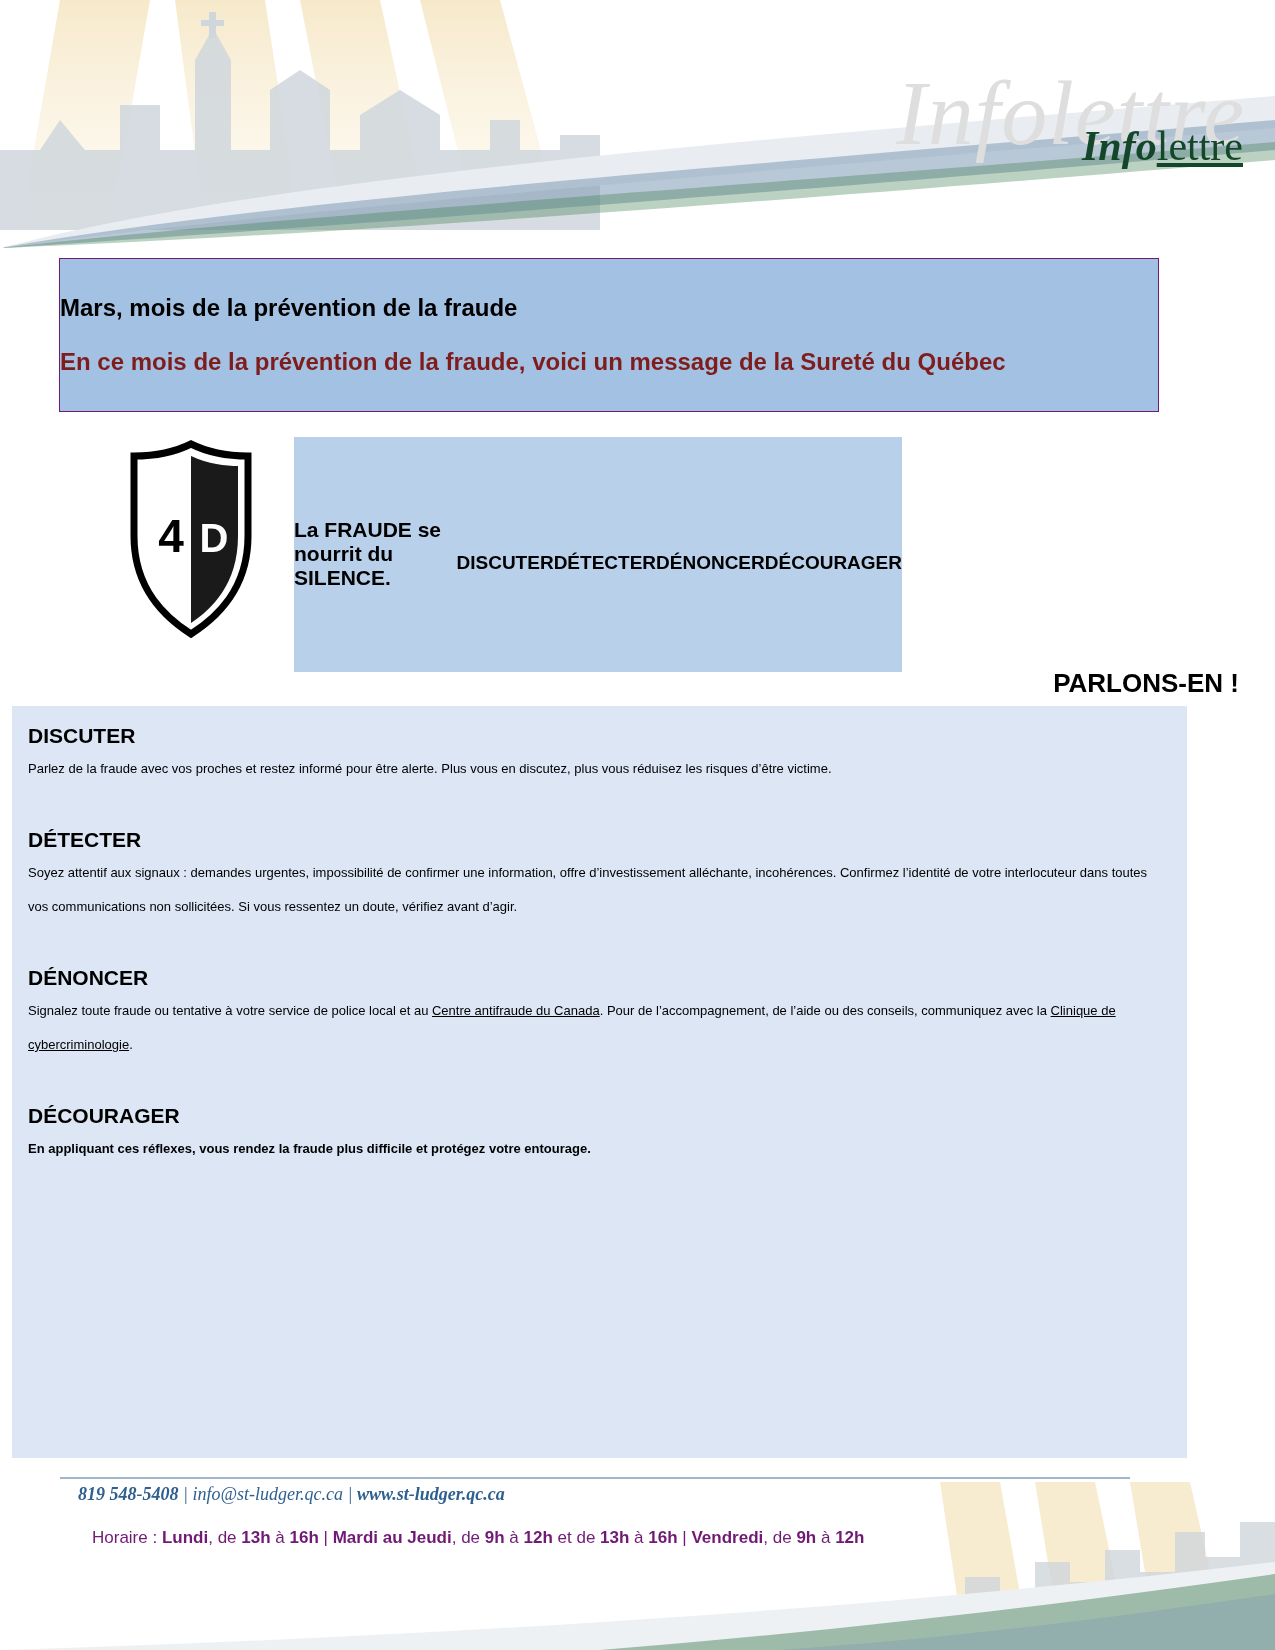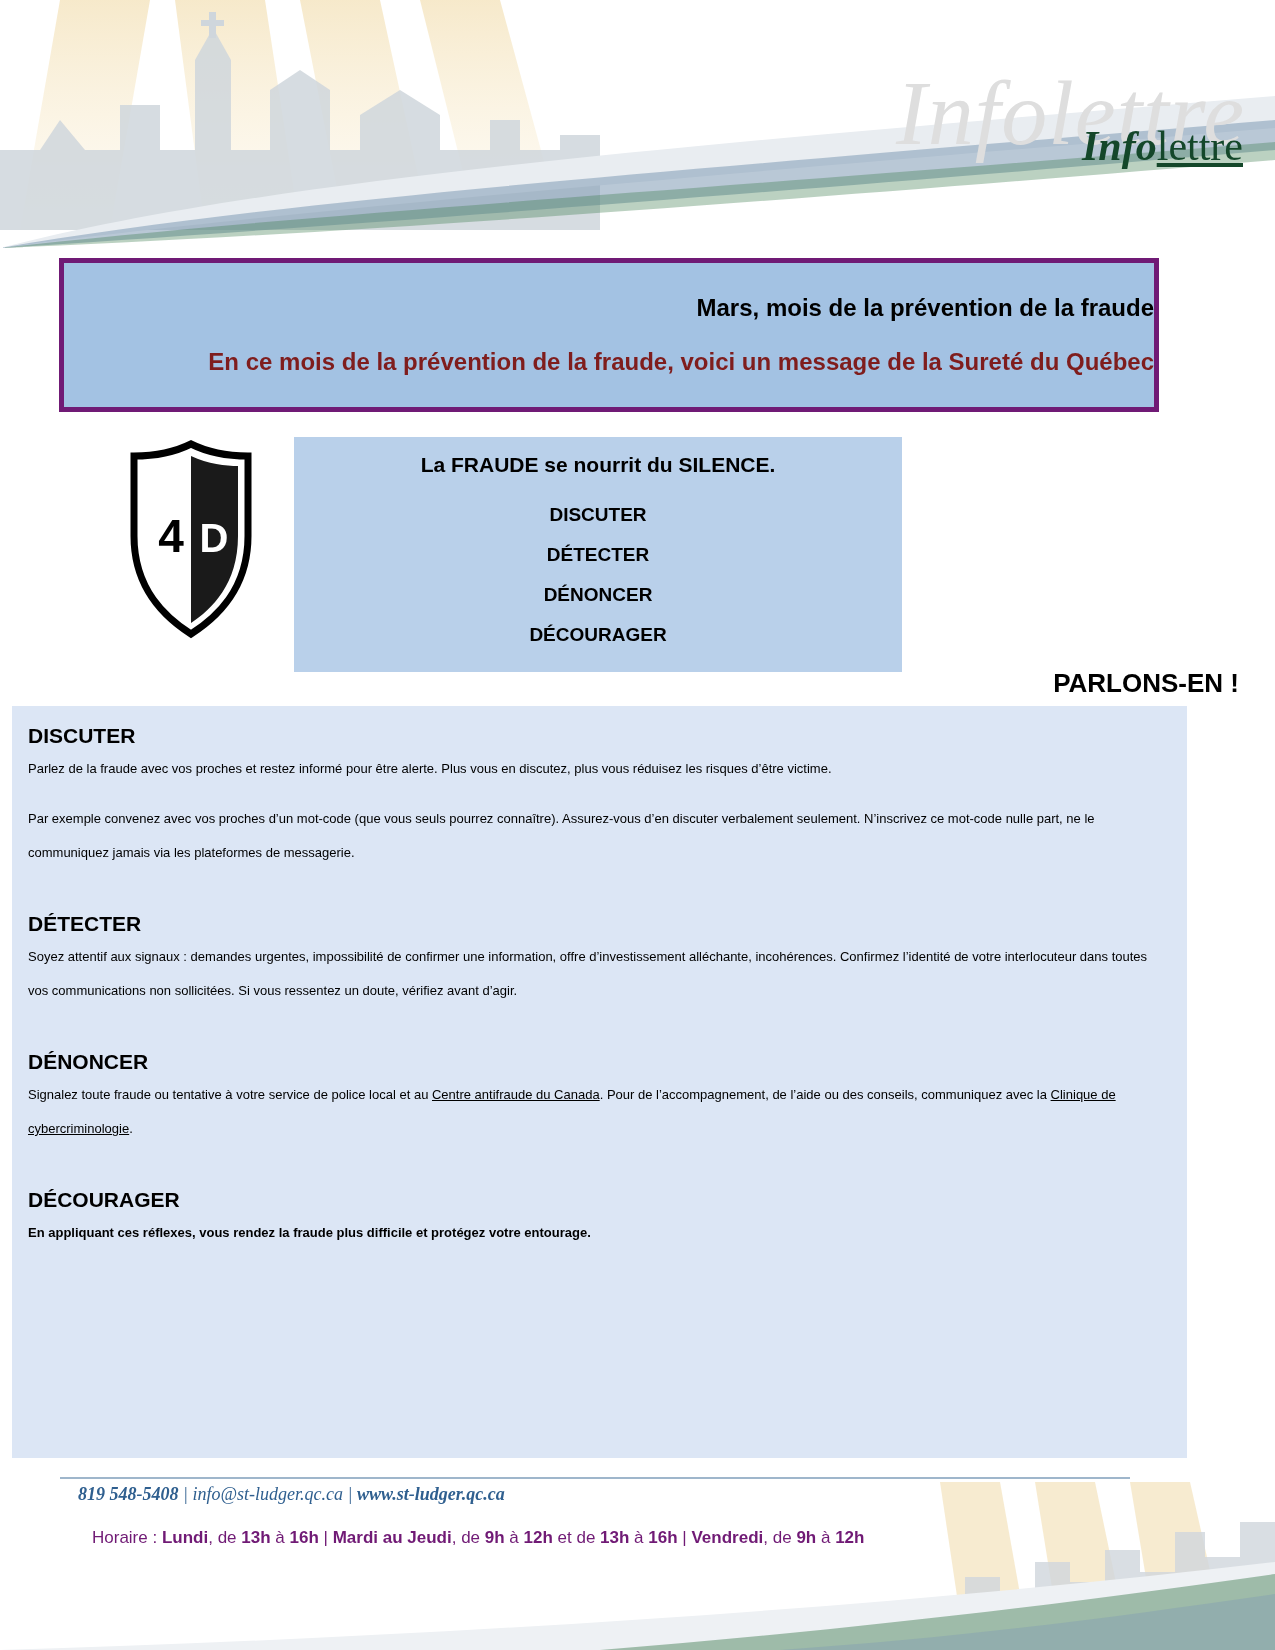--- a/index.html
+++ b/index.html
@@ -64,25 +64,25 @@
   }
 
   
   .title-box {
     position: absolute;
     left: 59px;
     top: 258px;
     width: 1100px;
     height: 154px;
     background: #a3c2e3;
-    border: 5px solid #701a75;
+    border: 1px solid #701a75;
     box-sizing: border-box;
     display: flex;
     flex-direction: column;
-    align-items: flex-end;
+    align-items: flex-start;
     justify-content: center;
     gap: 26px;
   }
   .title-line1 {
     font-size: 24px;
     font-weight: bold;
     color: #000;
     text-align: center;
   }
   .title-line2 {
@@ -101,21 +101,21 @@
     height: 200px;
   }
   .fourd-box {
     position: absolute;
     left: 294px;
     top: 437px;
     width: 608px;
     height: 235px;
     background: #b9d0ea;
     display: flex;
-    flex-direction: column;
+    flex-direction: row;
     align-items: center;
     padding-top: 16px;
     box-sizing: border-box;
   }
   .fourd-head {
     font-size: 21px;
     font-weight: bold;
     margin-bottom: 18px;
   }
   .fourd-item {
@@ -245,21 +245,20 @@
   <div class="fourd-item">DÉNONCER</div>
   <div class="fourd-item">DÉCOURAGER</div>
 </div>
 
 <div class="parlons">PARLONS-EN !</div>
 
 <div class="content-panel">
 
   <h2 class="sec-title">DISCUTER</h2>
   <p class="para">Parlez de la fraude avec vos proches et restez informé pour être alerte. Plus vous en discutez, plus vous réduisez les risques d’être victime.</p>
-  <p class="para">Par exemple convenez avec vos proches d’un mot-code (que vous seuls pourrez connaître). Assurez-vous d’en discuter verbalement seulement. N’inscrivez ce mot-code nulle part, ne le communiquez jamais via les plateformes de messagerie.</p>
 
   <h2 class="sec-title spaced">DÉTECTER</h2>
   <p class="para">Soyez attentif aux signaux : demandes urgentes, impossibilité de confirmer une information, offre d’investissement alléchante, incohérences. Confirmez l’identité de votre interlocuteur dans toutes vos communications non sollicitées. Si vous ressentez un doute, vérifiez avant d’agir.</p>
 
   <h2 class="sec-title spaced">DÉNONCER</h2>
   <p class="para"><span>Signalez toute fraude ou tentative à votre service de police local et au </span><span class="u">Centre antifraude du Canada</span><span>. Pour de l’accompagnement, de l’aide ou des conseils, communiquez avec la </span><span class="u">Clinique de cybercriminologie</span><span>.</span></p>
 
   <h2 class="sec-title spaced">DÉCOURAGER</h2>
   <p class="para last">En appliquant ces réflexes, vous rendez la fraude plus difficile et protégez votre entourage.</p>
 

